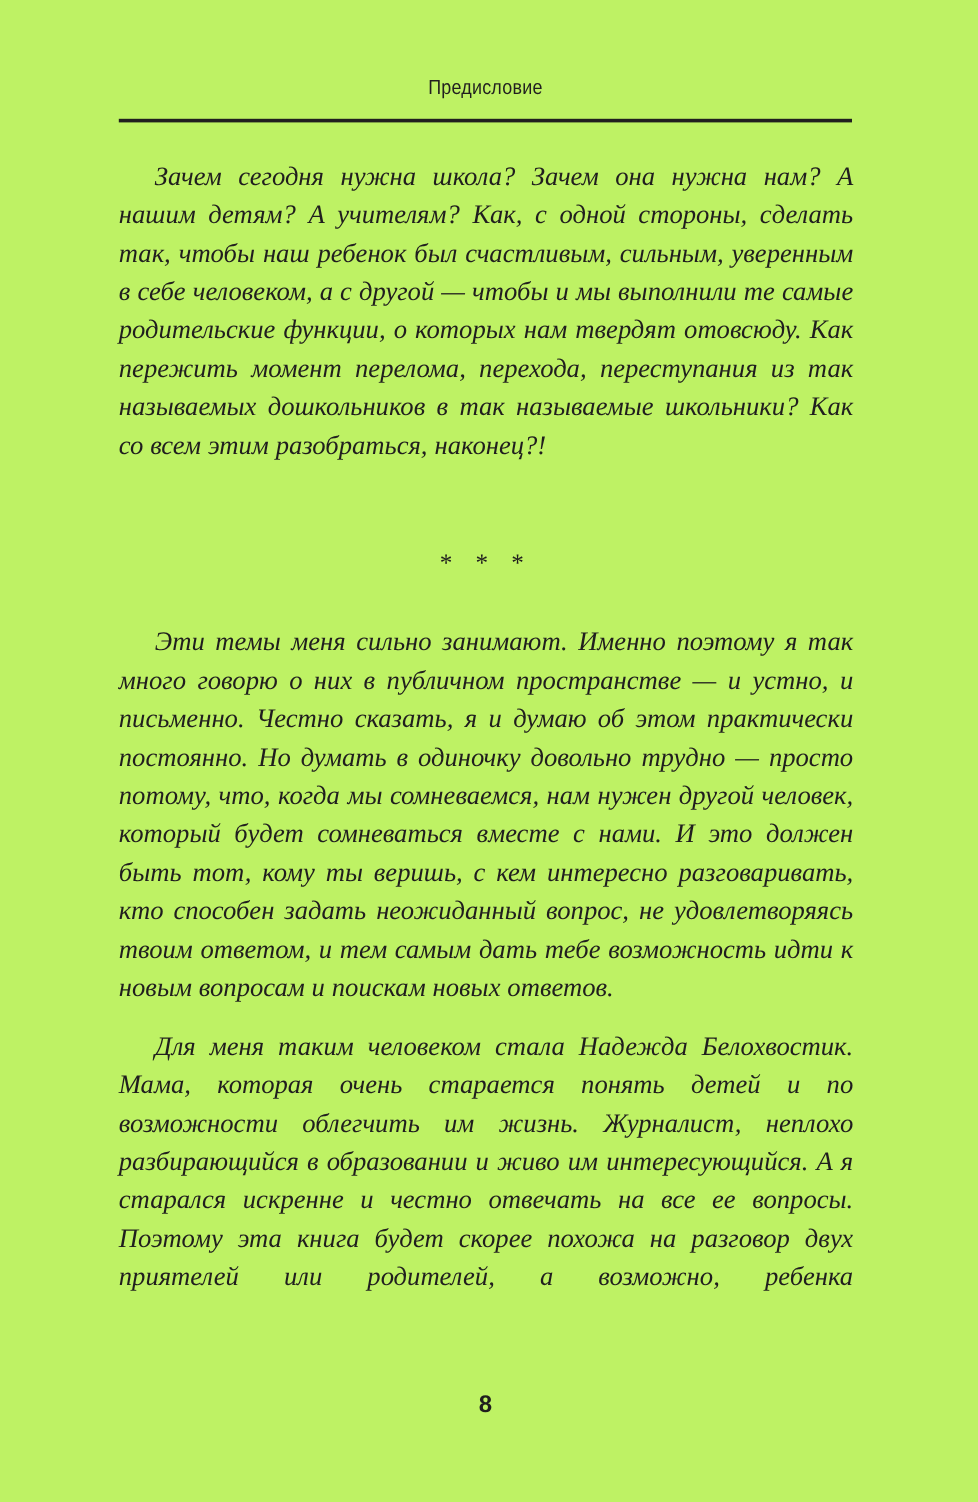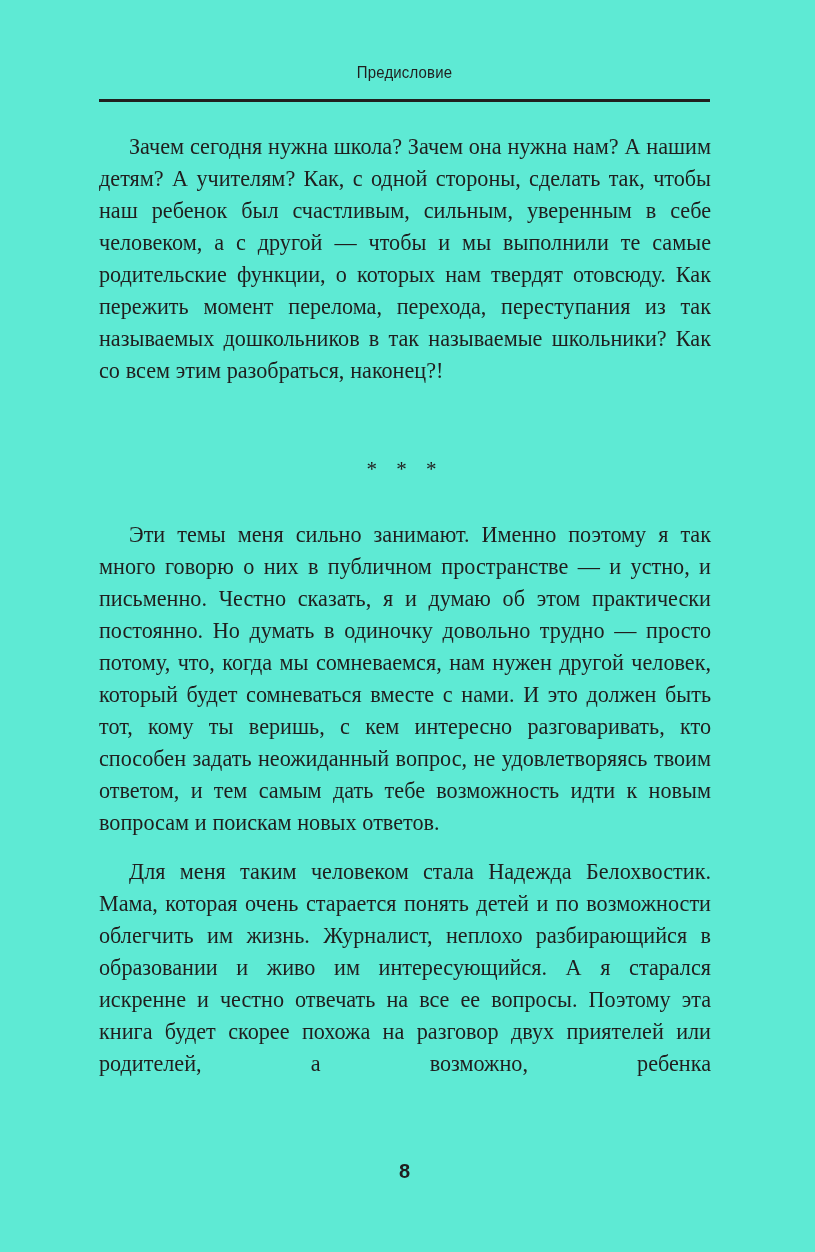--- a/index.html
+++ b/index.html
@@ -5,21 +5,21 @@
   html, body {
     margin: 0;
     padding: 0;
     background: #ffffff;
   }
 
   .page {
     position: relative;
     width: 815px;
     height: 1252px;
-    background: #5eead4;
+    background: #bef264;
     margin: 0 auto;
     overflow: hidden;
     font-family: "Liberation Serif", "DejaVu Serif", serif;
   }
 
   
   .running-head {
     position: absolute;
     left: 99px;
     top: 63px;
@@ -55,20 +55,21 @@
   .para {
     margin: 0;
     text-align: justify;
     text-justify: inter-word;
     text-indent: 30px;
     font-size: 22.2px;
     line-height: 32px;
     color: #201e1e;
     hyphens: manual;
     word-spacing: 0.2px;
+    font-style: italic;
   }
 
   
   .para.continues {
     text-align-last: justify;
     margin-top: 17px;
   }
 
   .divider {
     margin: 0;

